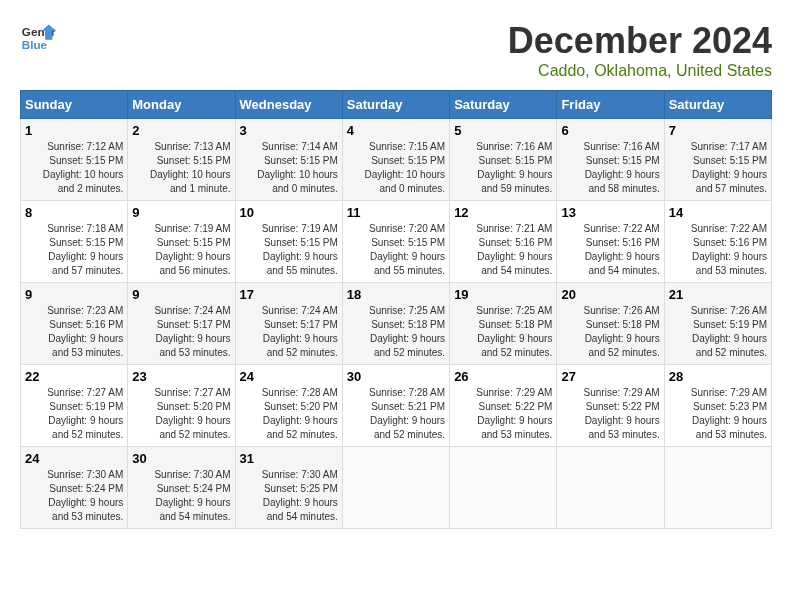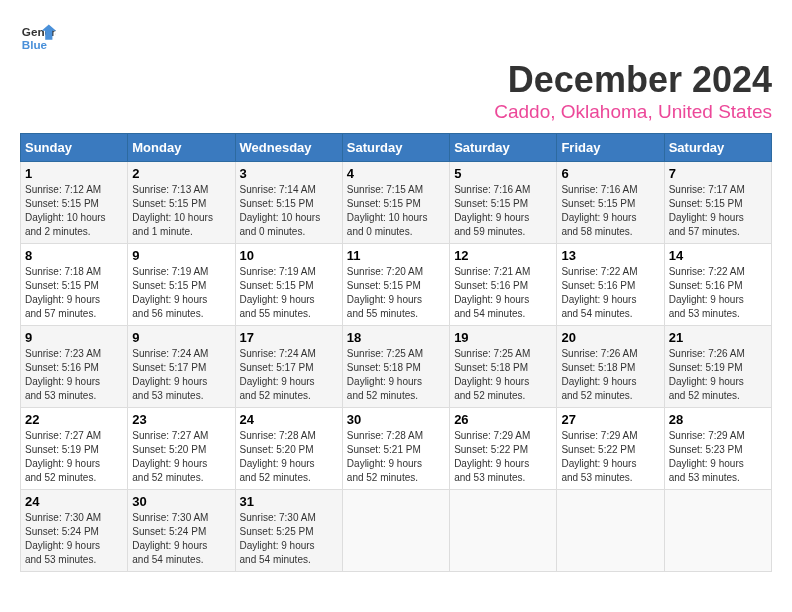--- a/index.html
+++ b/index.html
@@ -20,30 +20,29 @@
       display: flex;
       align-items: center;
       gap: 4px;
     }
     .logo-icon {
       width: 36px;
       height: 36px;
     }
     .title-section {
       text-align: right;
-      margin-top: 39px;
     }
     .month-title {
       font-size: 36px;
       font-weight: bold;
       color: #333;
     }
     .subtitle {
-      font-size: 19px;
-      color: #ec4899;
+      font-size: 16px;
+      color: #4d7c0f;
     }
     table {
       width: 100%;
       border-collapse: collapse;
       font-size: 11px;
     }
     thead tr {
       background-color: #3a7abf;
       color: #fff;
       margin-top: 28px;
@@ -74,20 +73,21 @@
     .day-num {
       font-weight: bold;
       font-size: 13px;
       display: block;
       margin-bottom: 2px;
     }
     .day-info {
       font-size: 10px;
       color: #333;
       line-height: 1.4;
+      text-align: right;
     }
     .empty-cell {
       background: #f9f9f9;
     }
   </style>
 </head>
 <body>
 
 <div class="header-section">
   <div class="logo">

